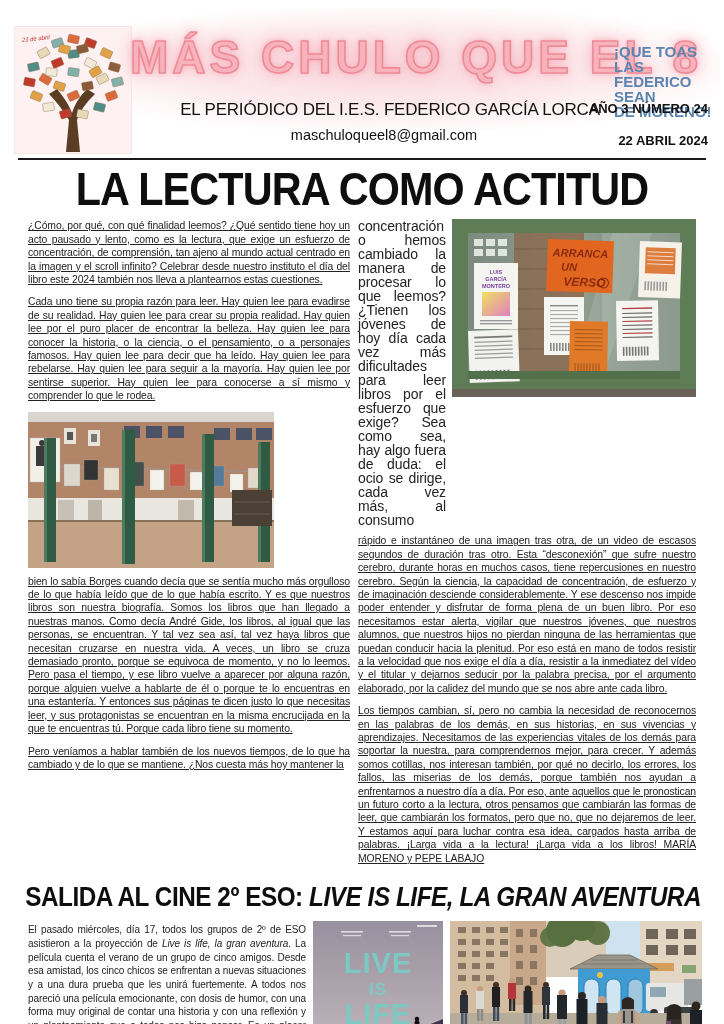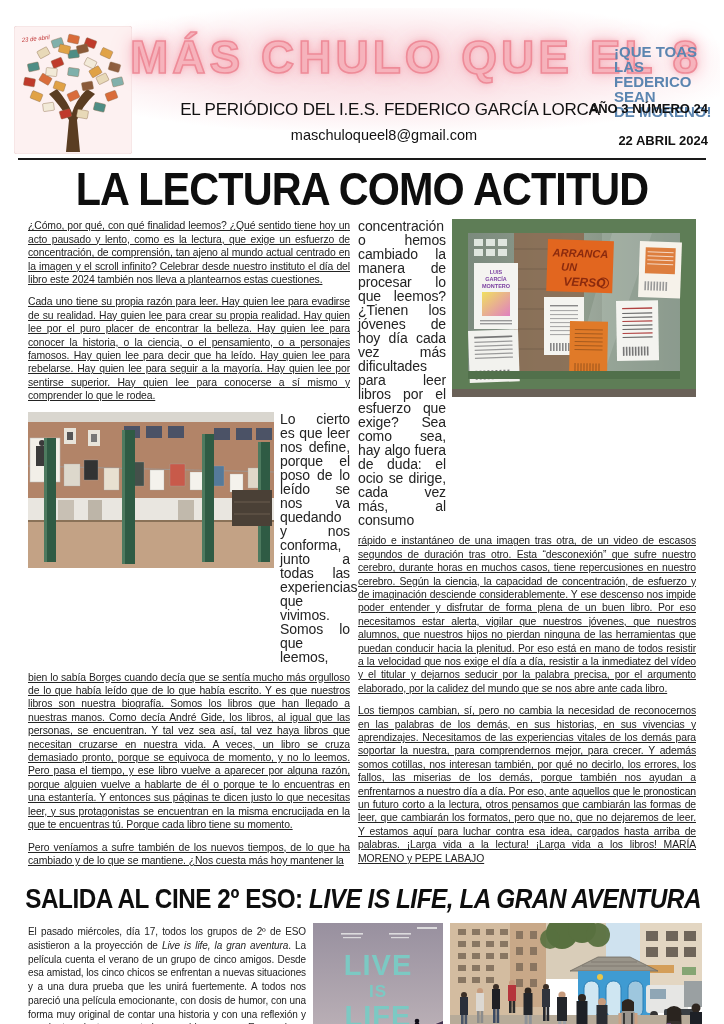--- a/index.html
+++ b/index.html
@@ -160,25 +160,24 @@
               <rect x="94" y="18" width="3" height="134" fill="#4e7a5f"></rect>
             <rect x="174" y="22" width="12" height="128" fill="#2f5b44"></rect>
               <rect x="174" y="22" width="3" height="128" fill="#4e7a5f"></rect>
             <rect x="230" y="30" width="12" height="120" fill="#2f5b44"></rect>
               <rect x="230" y="30" width="3" height="120" fill="#4e7a5f"></rect>
           </g>
           <rect x="204" y="78" width="40" height="36" fill="#4a4036"></rect>
           <line x1="206" y1="90" x2="242" y2="90" stroke="#6a5c4e" stroke-width="1"></line>
           <line x1="206" y1="102" x2="242" y2="102" stroke="#6a5c4e" stroke-width="1"></line>
         </svg>
-        <div class="side-text side-left">Lo cierto es que leer nos define, porque el poso de lo leído se nos va quedando y nos conforma, junto a todas las experiencias que vivimos. Somos lo que leemos,</div>
       </div>
 
       <p class="p">bien lo sabía Borges cuando decía que se sentía mucho más orgulloso de lo que había leído que de lo que había escrito. Y es que nuestros libros son nuestra biografía. Somos los libros que han llegado a nuestras manos. Como decía André Gide, los libros, al igual que las personas, se encuentran. Y tal vez sea así, tal vez haya libros que necesitan cruzarse en nuestra vida. A veces, un libro se cruza demasiado pronto, porque se equivoca de momento, y no lo leemos. Pero pasa el tiempo, y ese libro vuelve a aparecer por alguna razón, porque alguien vuelve a hablarte de él o porque te lo encuentras en una estantería. Y entonces sus páginas te dicen justo lo que necesitas leer, y sus protagonistas se encuentran en la misma encrucijada en la que te encuentras tú. Porque cada libro tiene su momento.</p>
-      <p class="p">Pero veníamos a sufre también de los nuevos tiempos, de lo que ha cambiado y de lo que se mantiene. ¿Nos cuesta más hoy mantener la</p>
+      <p class="p">Pero veníamos a hablar también de los nuevos tiempos, de lo que ha cambiado y de lo que se mantiene. ¿Nos cuesta más hoy mantener la</p>
     </div>
 
     <div class="col-right">
       <div class="fig-row">
         <div class="side-text side-right">concentración o hemos cambiado la manera de procesar lo que leemos? ¿Tienen los jóvenes de hoy día cada vez más dificultades para leer libros por el esfuerzo que exige? Sea como sea, hay algo fuera de duda: el ocio se dirige, cada vez más, al consumo</div>
         <svg width="244" height="178" viewBox="0 0 244 178">
           <defs>
             <linearGradient id="glassGrad" x1="0" y1="0" x2="1" y2="0">
               <stop offset="0" stop-color="#7b8a7d"></stop>
                 <stop offset="0.5" stop-color="#93a091"></stop>

